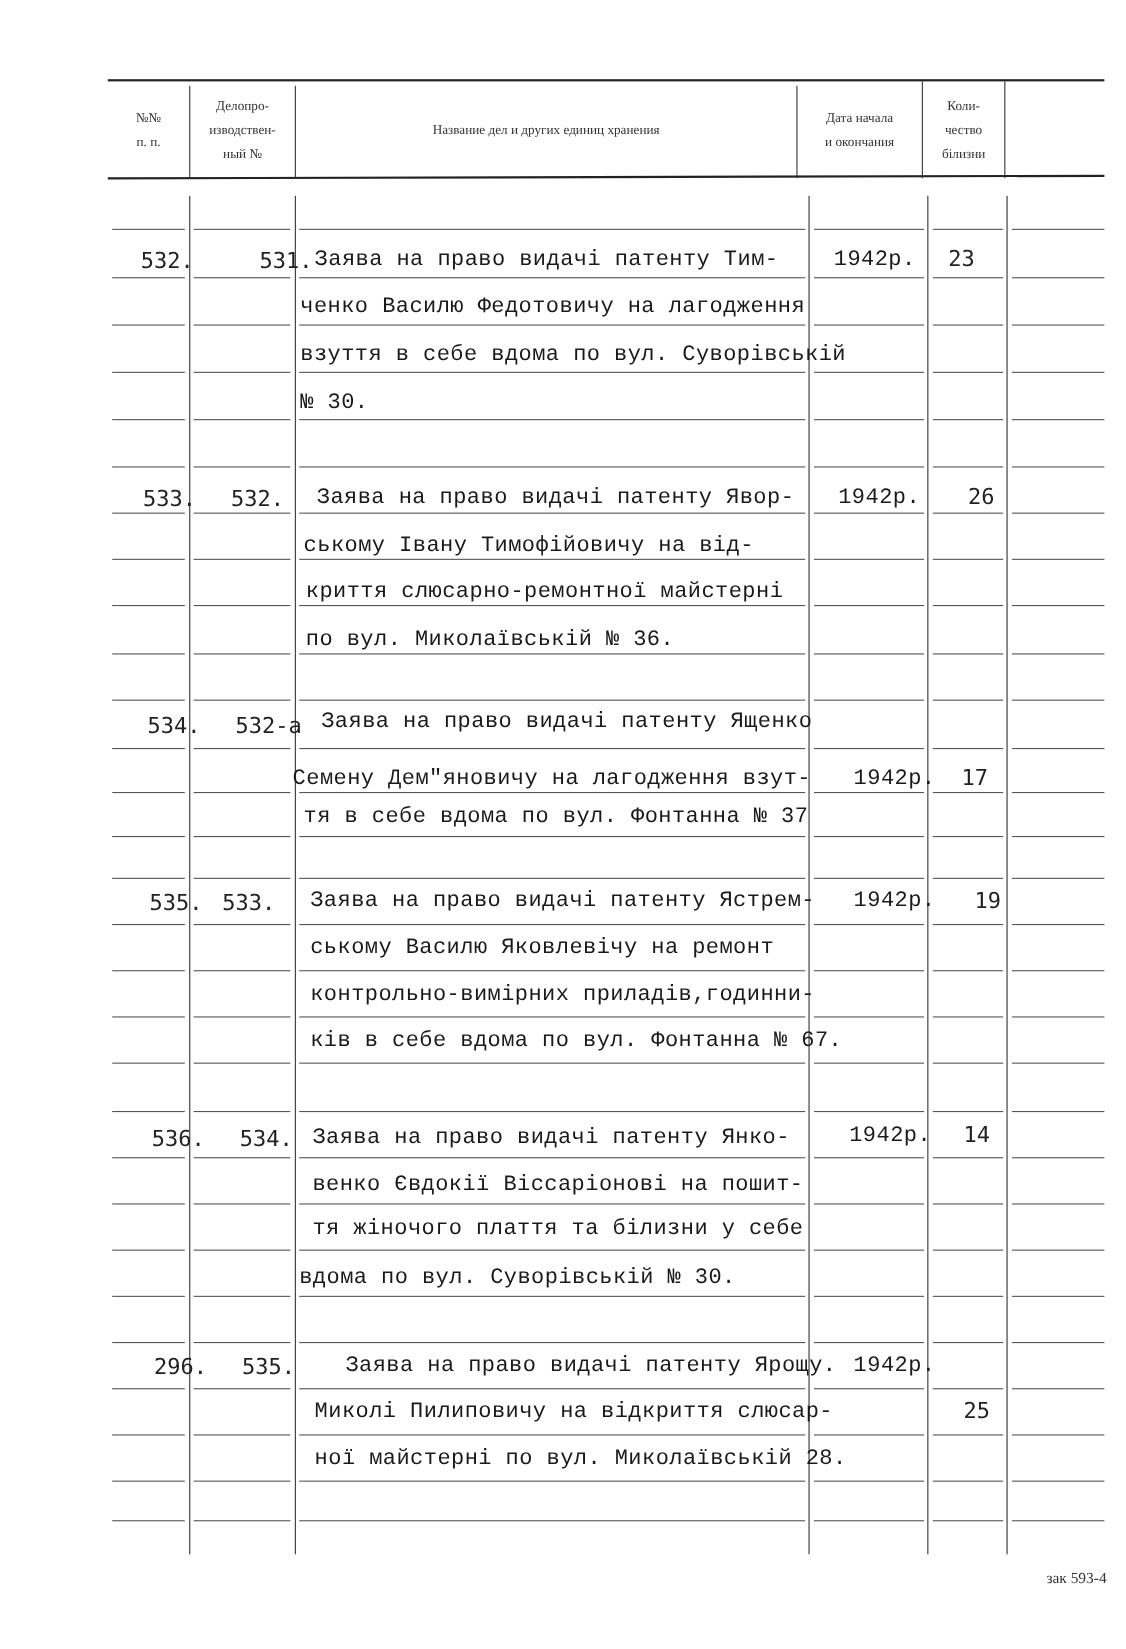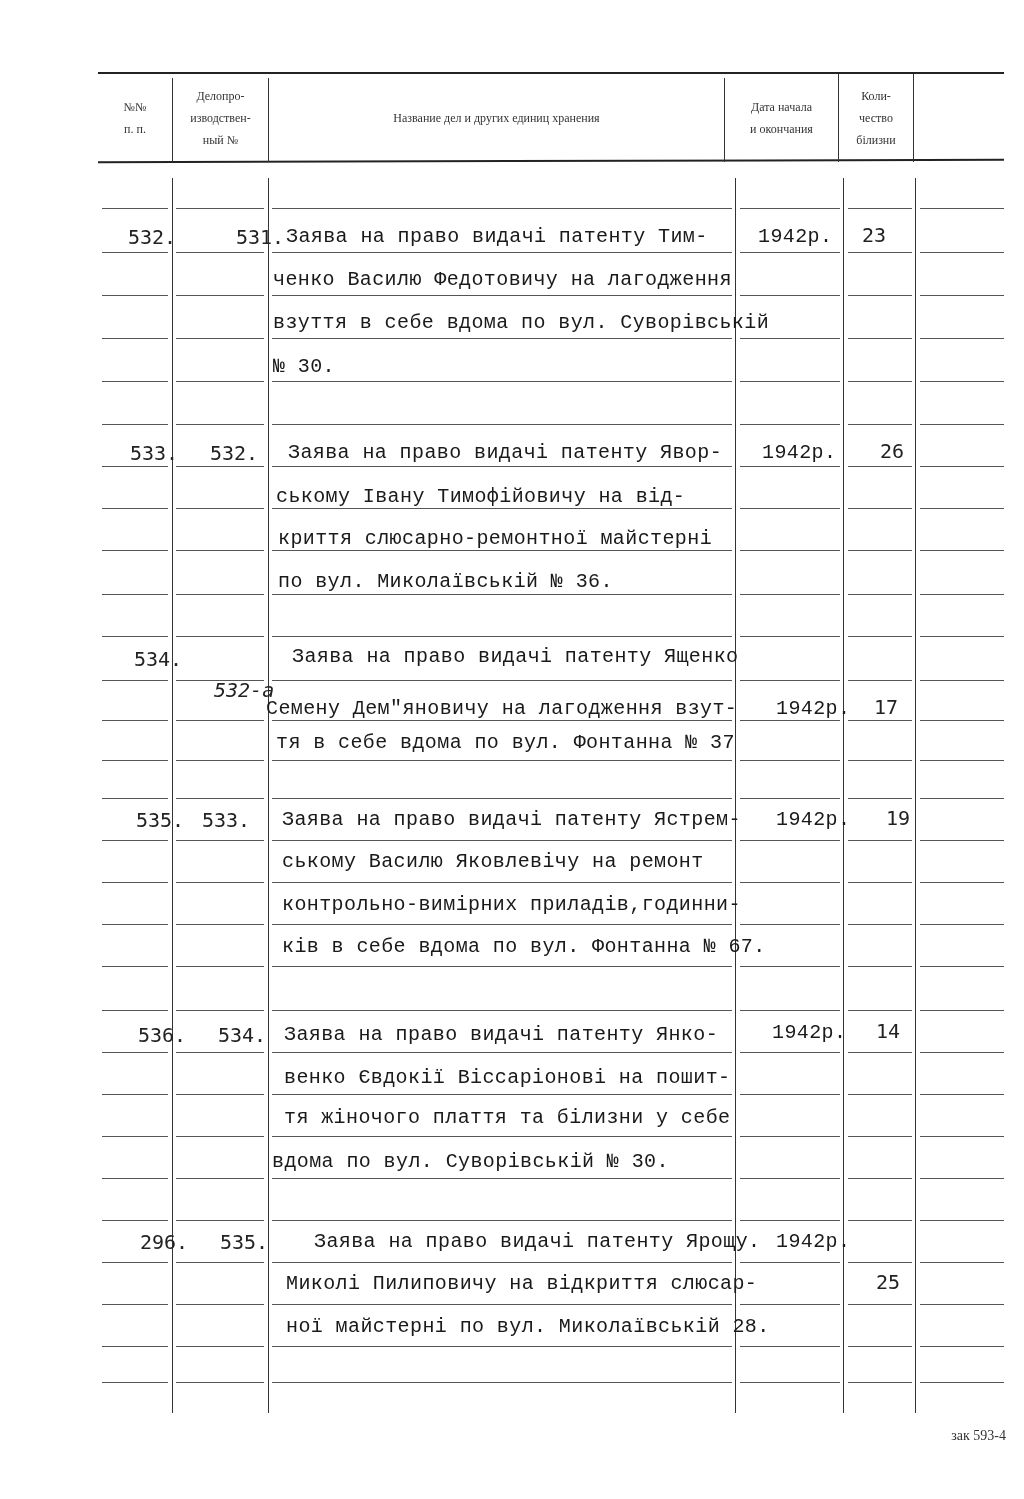--- a/index.html
+++ b/index.html
@@ -263,21 +263,21 @@
     <div class="txt" style="left:288px; top:441px;">Заява на право видачі патенту Явор-</div>
     <div class="txt" style="left:276px; top:485px;text-align:right;"> ському Івану Тимофійовичу на від-</div>
     <div class="txt" style="left:278px; top:527px;">криття слюсарно-ремонтної майстерні</div>
     <div class="txt" style="left:278px; top:570px;">по вул. Миколаївській № 36.</div>
     <div class="txt" style="left:762px; top:441px;">1942р.</div>
     <div class="num" style="left:880px; top:439px;">26</div>
   </div>
 
   <div>
     <div class="num" style="left:134px; top:647px;">534.</div>
-    <div class="num" style="left:214px; top:678px;font-style:italic;">532-а</div>
+    <div class="num" style="left:214px; top:647px;">532-а</div>
     <div class="txt" style="left:292px; top:645px;">Заява на право видачі патенту Ященко</div>
     <div class="txt" style="left:266px; top:697px;">Семену Дем"яновичу на лагодження взут-</div>
     <div class="txt" style="left:276px; top:731px;">тя в себе вдома по вул. Фонтанна № 37</div>
     <div class="txt" style="left:776px; top:697px;">1942р.</div>
     <div class="num" style="left:874px; top:695px;">17</div>
   </div>
 
   <div>
     <div class="num" style="left:136px; top:808px;">535.</div>
     <div class="num" style="left:202px; top:808px;">533.</div>

